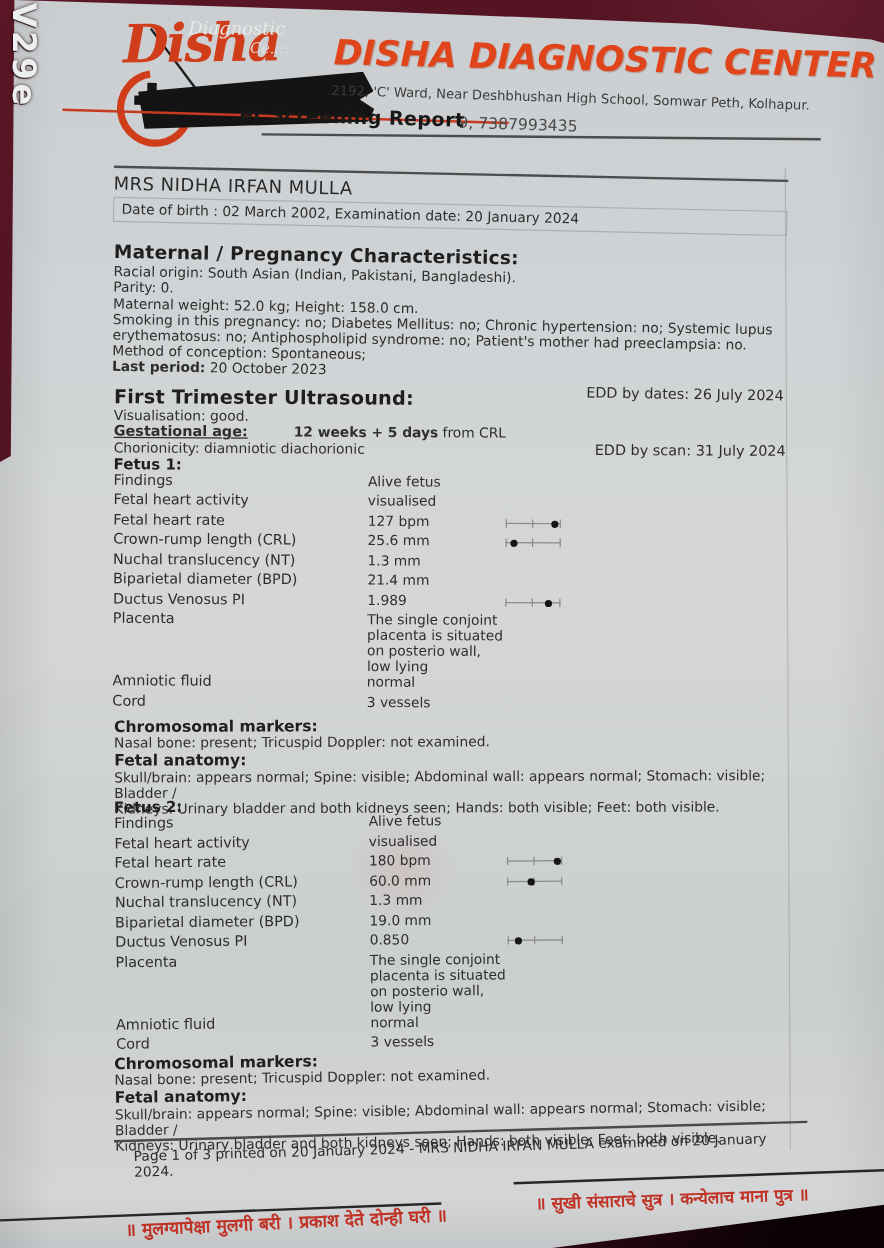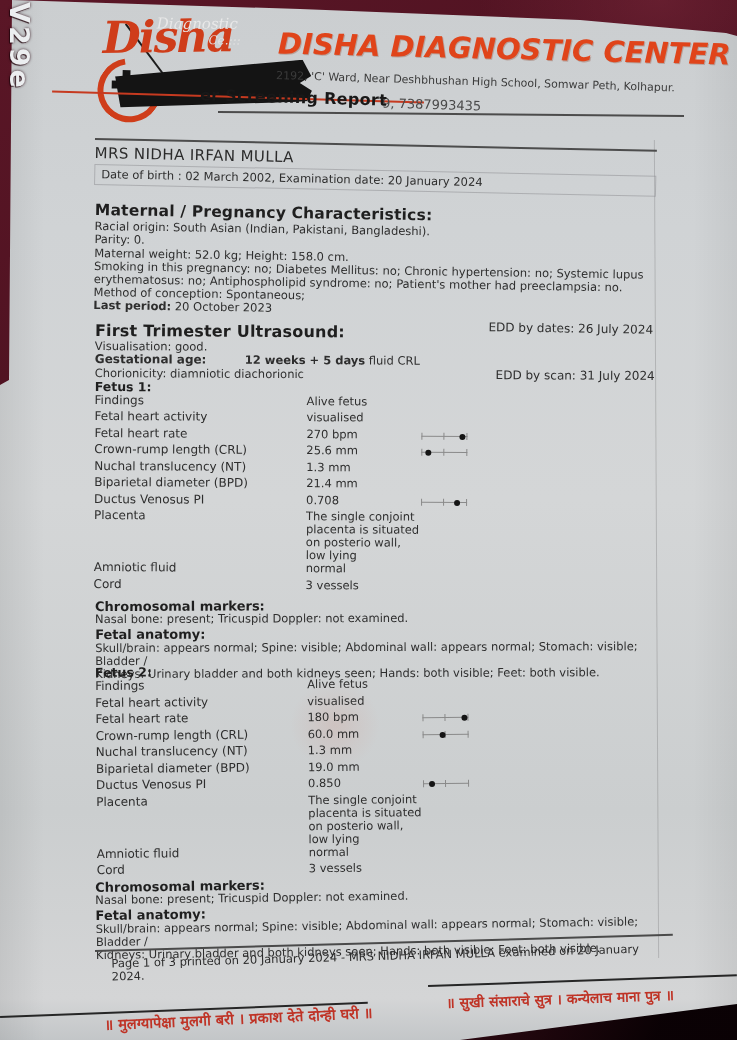--- a/index.html
+++ b/index.html
@@ -49,21 +49,21 @@
   .sec{position:absolute;left:95px;width:566px;transform-origin:left top;color:#2e2e2e;font-size:11.5px;line-height:13.2px;}
   .right-edge{position:absolute;left:656px;top:140px;height:818px;width:1px;background:rgba(125,125,130,.38);transform:rotate(-.3deg);}
   .h1{font-size:15.5px;font-weight:bold;color:#1f1f1f;letter-spacing:.2px;margin-bottom:3px;}
   .h2{font-size:13px;font-weight:bold;color:#1f1f1f;margin-top:2px;}
   .top-rule{width:562px;height:2px;background:#4d4d4d;margin-bottom:7px;}
   .pt-name{font-size:15px;color:#2b2b2b;letter-spacing:.4px;margin-bottom:4px;}
   .pt-box{border:1px solid rgba(130,130,135,.45);padding:3px 6px;font-size:11.5px;width:548px;}
   .right-note{text-align:right;font-size:12px;margin-top:2px;padding-right:6px;}
   .split{display:flex;justify-content:space-between;}
   .gest{display:flex;}
-  .gest .gl{font-weight:bold;font-size:12px;width:150px;}
+  .gest .gl{font-weight:bold;font-size:12px;width:150px;text-decoration:underline;}
   .frow{display:flex;align-items:flex-start;min-height:16.5px;}
   .frow .lbl{width:212px;font-size:12px;}
   .frow .val{width:115px;font-size:11.5px;white-space:pre-line;line-height:13px;}
   .rbar{position:relative;width:46px;height:10px;margin-top:3px;}
   .rbar .hl{position:absolute;left:0;right:0;top:4px;height:1px;background:#8a8a8a;}
   .rbar .tick{position:absolute;top:1px;width:1px;height:7px;background:#8a8a8a;}
   .rbar .t0{left:0}.rbar .t1{left:22px}.rbar .t2{left:45px}
   .rbar .dot{position:absolute;top:2px;width:6px;height:6px;border-radius:50%;background:#151515;}
   .fetus-h{font-size:12.5px;font-weight:bold;color:#1f1f1f;line-height:14px;}
   
@@ -118,39 +118,39 @@
       <div>Method of conception: Spontaneous;</div>
       <div><b>Last period:</b><span>  20 October 2023</span></div>
       <div class="right-note">EDD by dates:  26 July 2024</div>
     </div>
 
     <div class="sec" style="top:324px;transform:rotate(.3deg);">
       <div class="h1" style="font-size:16px;">First Trimester Ultrasound:</div>
       <div>Visualisation: good.</div>
       <div class="gest">
         <span class="gl">Gestational age:</span>
-        <span><b>12 weeks + 5 days</b><span> fluid CRL</span></span>
+        <span><b>12 weeks + 5 days</b><span> from CRL</span></span>
       </div>
       <div class="split">
         <span>Chorionicity: diamniotic diachorionic</span>
         <span style="font-size:12px;padding-right:6px;">EDD by scan: 31 July 2024</span>
       </div>
       <div class="fetus-h">Fetus 1:</div>
       <div id="fetus1-rows">
           <div class="frow">
             <div class="lbl">Findings</div>
             <div class="val">Alive fetus</div>
           </div>
           <div class="frow">
             <div class="lbl">Fetal heart activity</div>
             <div class="val">visualised</div>
           </div>
           <div class="frow">
             <div class="lbl">Fetal heart rate</div>
-            <div class="val">270 bpm</div>
+            <div class="val">127 bpm</div>
             <div class="rbar">
               <span class="hl"></span>
               <span class="tick t0"></span>
               <span class="tick t1"></span>
               <span class="tick t2"></span>
               <span class="dot" style="left: 37.92px;"></span>
             </div>
           </div>
           <div class="frow">
             <div class="lbl">Crown-rump length (CRL)</div>
@@ -166,21 +166,21 @@
           <div class="frow">
             <div class="lbl">Nuchal translucency (NT)</div>
             <div class="val">1.3 mm</div>
           </div>
           <div class="frow">
             <div class="lbl">Biparietal diameter (BPD)</div>
             <div class="val">21.4 mm</div>
           </div>
           <div class="frow">
             <div class="lbl">Ductus Venosus PI</div>
-            <div class="val">0.708</div>
+            <div class="val">1.989</div>
             <div class="rbar">
               <span class="hl"></span>
               <span class="tick t0"></span>
               <span class="tick t1"></span>
               <span class="tick t2"></span>
               <span class="dot" style="left: 33.08px;"></span>
             </div>
           </div>
           <div class="frow">
             <div class="lbl">Placenta</div>

